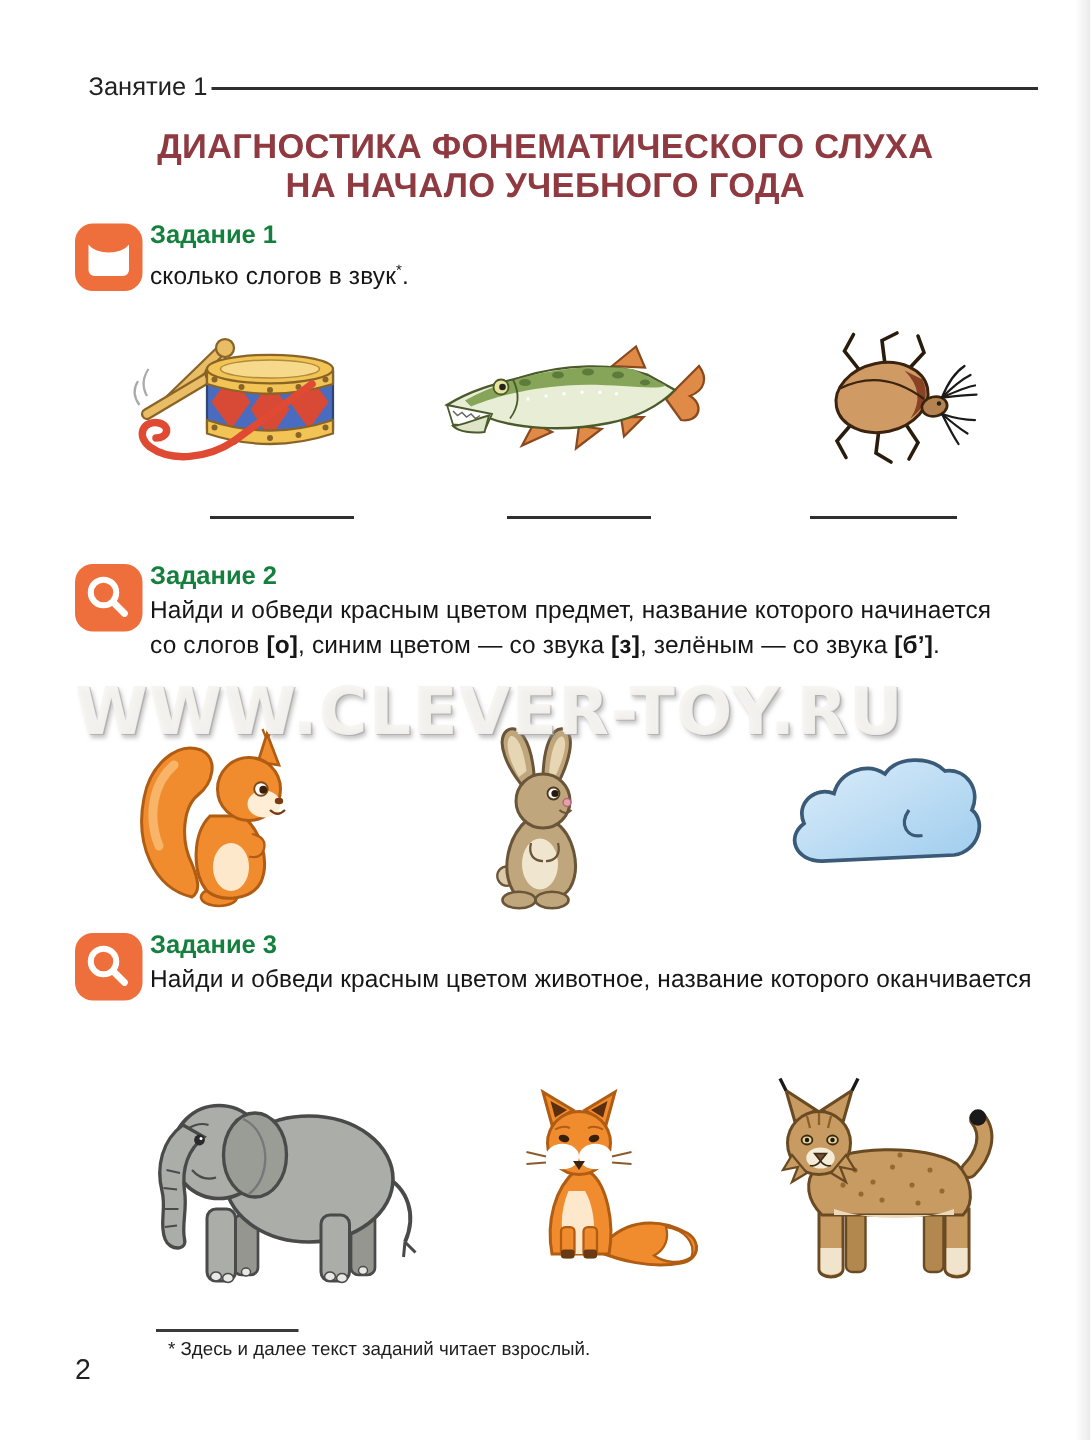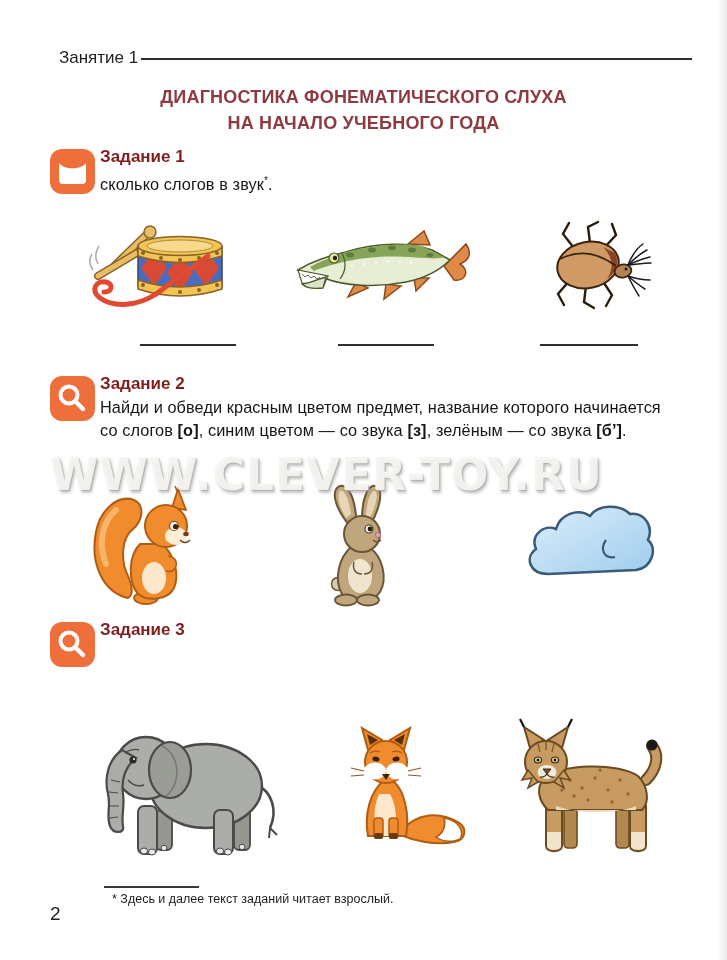--- a/index.html
+++ b/index.html
@@ -5,27 +5,27 @@
   html,body{margin:0;padding:0;}
   body{font-family:"Liberation Sans",sans-serif;background:#fff;}
   .page{position:relative;width:727px;height:960px;background:#fff;overflow:hidden;}
   .scan-edge{position:absolute;right:0;top:0;width:10px;height:100%;
     background:linear-gradient(to right,rgba(0,0,0,0),rgba(90,90,110,0.13));}
   
   .lesson{position:absolute;left:27px;top:48px;font-size:17px;color:#222;font-weight:500;margin-left:32px;}
   .rule{position:absolute;left:141px;top:58px;width:551px;height:2.4px;background:#2e2e2e;}
   
   .title{position:absolute;left:20px;top:84px;width:687px;text-align:center;
-    font-weight:bold;font-size:18px;line-height:26px;color:#8e3a40;letter-spacing:0.2px;}
+    font-weight:bold;font-size:23px;line-height:26px;color:#8e3a40;letter-spacing:0.2px;}
   
   .task{position:absolute;left:50px;width:640px;}
   .task-icon{position:absolute;left:0;top:2px;width:45px;height:45px;border-radius:12px;background:#ee6f3c;}
   .task-icon svg{position:absolute;left:0;top:0;width:45px;height:45px;}
   .task-body{margin-left:50px;}
-  .task-label{font-size:17px;font-weight:bold;color:#7f1d1d;margin-bottom:2px;}
+  .task-label{font-size:17px;font-weight:bold;color:#15803d;margin-bottom:2px;}
   .tline{font-size:16.3px;line-height:23px;color:#161616;letter-spacing:0.1px;}
   .tline .b{font-weight:bold;}
   .tline sup{font-size:10px;vertical-align:super;}
   
   .pic{position:absolute;}
   .pic svg{display:block;width:100%;height:100%;}
   .tally{position:absolute;height:2px;background:#2f2f2f;}
   
   .watermark{position:absolute;left:50px;top:449px;width:640px;z-index:6;
     font-family:"DejaVu Sans",sans-serif;font-weight:bold;font-size:44px;letter-spacing:1px;
@@ -231,20 +231,21 @@
 
   <div class="task" style="top:620px;">
     <div class="task-icon">
       <svg viewBox="0 0 45 45">
         <circle cx="19" cy="19" r="8.5" fill="none" stroke="#fff" stroke-width="4"></circle>
         <path d="M25.5,25.5 L33,33" stroke="#fff" stroke-width="4.5" stroke-linecap="round"></path>
       </svg>
     </div>
     <div class="task-body">
       <div class="task-label">Задание 3</div>
+      <div class="tline"><span>Найди и обведи красным цветом животное, название которого оканчивается</span></div>
     </div>
   </div>
 
   <div class="pic" style="left:94px;top:714px;width:196px;height:148px;" aria-label="слон">
     <svg viewBox="0 0 196 148">
       <path d="M162,70 C178,78 184,96 176,114" stroke="#4a4a4a" stroke-width="2.6" fill="none"></path>
       <path d="M176,114 l7,7 M176,114 l-1,10" stroke="#4a4a4a" stroke-width="2"></path>
       <rect x="62" y="96" width="16" height="40" rx="5" fill="#94968f" stroke="#4a4a4a" stroke-width="1.8"></rect>
       <rect x="140" y="94" width="16" height="42" rx="5" fill="#94968f" stroke="#4a4a4a" stroke-width="1.8"></rect>
       <ellipse cx="112" cy="72" rx="56" ry="42" fill="#abada8" stroke="#4a4a4a" stroke-width="2.4"></ellipse>

